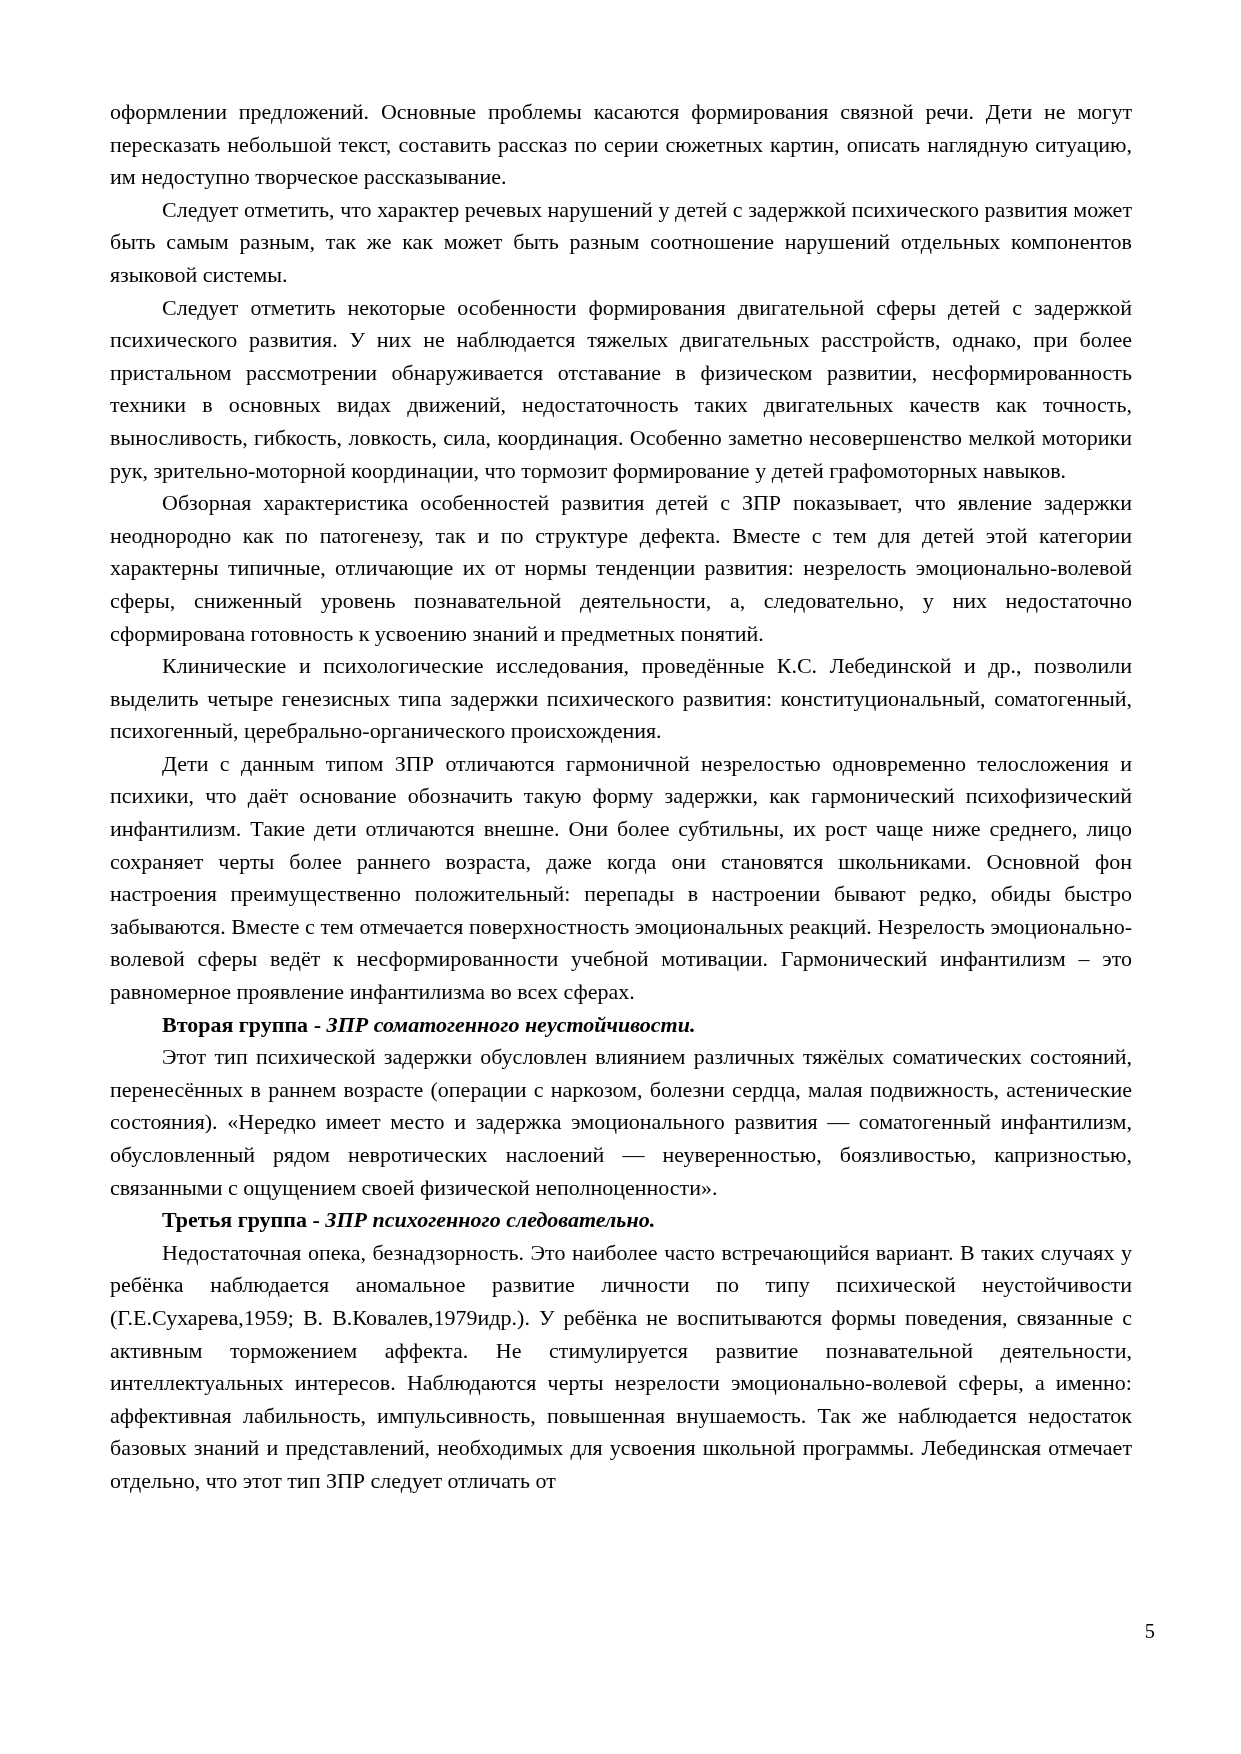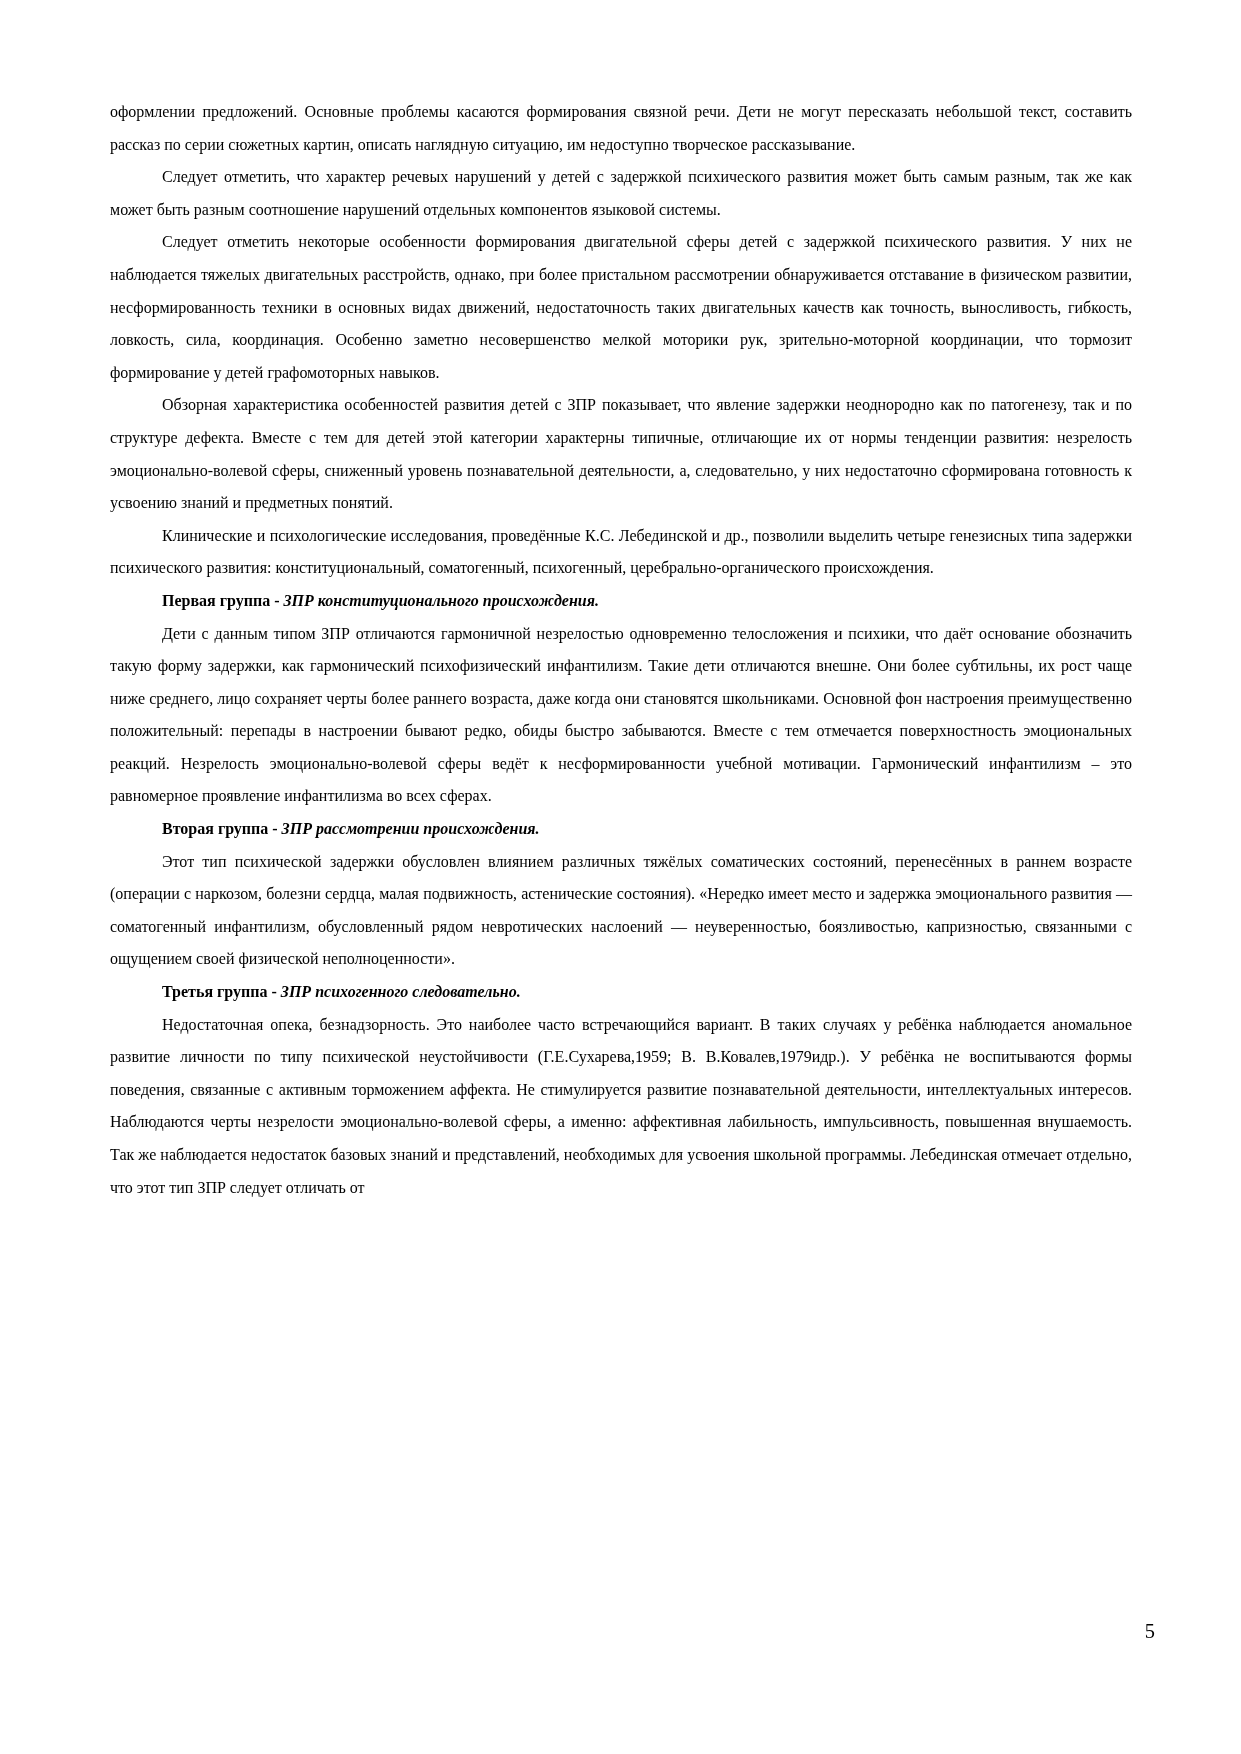--- a/index.html
+++ b/index.html
@@ -20,21 +20,21 @@
     overflow: hidden;
   }
   .content {
     position: absolute;
     left: 110px;
     top: 96px;
     width: 1022px;
   }
   p.para {
     margin: 0;
-    font-size: 16px;
+    font-size: 22px;
     line-height: 32.6px;
     text-align: justify;
     text-justify: inter-word;
     text-indent: 52px;
     letter-spacing: 0;
     word-spacing: 0;
     -webkit-hyphens: none;
     hyphens: none;
   }
   p.para.noindent {
@@ -70,28 +70,25 @@
 
     <p class="para">Следует отметить, что характер речевых нарушений у детей с задержкой психического развития может быть самым разным, так же как может быть разным соотношение нарушений отдельных компонентов языковой системы.</p>
 
 
     <p class="para">Следует отметить некоторые особенности формирования двигательной сферы детей с задержкой психического развития. У них не наблюдается тяжелых двигательных расстройств, однако, при более пристальном рассмотрении обнаруживается отставание в физическом развитии, несформированность техники в основных видах движений, недостаточность таких двигательных качеств как точность, выносливость, гибкость, ловкость, сила, координация. Особенно заметно несовершенство мелкой моторики рук, зрительно-моторной координации, что тормозит формирование у детей графомоторных навыков.</p>
 
     <p class="para">Обзорная характеристика особенностей развития детей с ЗПР показывает, что явление задержки неоднородно как по патогенезу, так и по структуре дефекта. Вместе с тем для детей этой категории характерны типичные, отличающие их от нормы тенденции развития: незрелость эмоционально-волевой сферы, сниженный уровень познавательной деятельности, а, следовательно, у них недостаточно сформирована готовность к усвоению знаний и предметных понятий.</p>
 
     <p class="para">Клинические и психологические исследования, проведённые К.С. Лебединской и др., позволили выделить четыре генезисных типа задержки психического развития: конституциональный, соматогенный, психогенный, церебрально-органического происхождения.</p>
 
-    <p class="para">
-      <span class="group-head">Первая группа</span><span class="group-head"> - </span><span class="group-kind">ЗПР конституционального происхождения.</span>
-    </p>
 
     <p class="para">Дети с данным типом ЗПР отличаются гармоничной незрелостью одновременно телосложения и психики, что даёт основание обозначить такую форму задержки, как гармонический психофизический инфантилизм. Такие дети отличаются внешне. Они более субтильны, их рост чаще ниже среднего, лицо сохраняет черты более раннего возраста, даже когда они становятся школьниками. Основной фон настроения преимущественно положительный: перепады в настроении бывают редко, обиды быстро забываются. Вместе с тем отмечается поверхностность эмоциональных реакций. Незрелость эмоционально-волевой сферы ведёт к несформированности учебной мотивации. Гармонический инфантилизм – это равномерное проявление инфантилизма во всех сферах.</p>
 
     <p class="para">
-      <span class="group-head">Вторая группа</span><span class="group-head"> - </span><span class="group-kind">ЗПР рассмотрении происхождения.</span>
+      <span class="group-head">Вторая группа</span><span class="group-head"> - </span><span class="group-kind">ЗПР соматогенного неустойчивости.</span>
     </p>
 
     <p class="para">Этот тип психической задержки обусловлен влиянием различных тяжёлых соматических состояний, перенесённых в раннем возрасте (операции с наркозом, болезни сердца, малая подвижность, астенические состояния). «Нередко имеет место и задержка эмоционального развития — соматогенный инфантилизм, обусловленный рядом невротических наслоений — неуверенностью, боязливостью, капризностью, связанными с ощущением своей физической неполноценности».</p>
 
     <p class="para">
       <span class="group-head">Третья группа</span><span class="group-head"> - </span><span class="group-kind">ЗПР психогенного следовательно.</span>
     </p>
 
 
     <p class="para">Недостаточная опека, безнадзорность. Это наиболее часто встречающийся вариант. В таких случаях у ребёнка наблюдается аномальное развитие личности по типу психической неустойчивости (Г.Е.Сухарева,1959; В. В.Ковалев,1979идр.). У ребёнка не воспитываются формы поведения, связанные с активным торможением аффекта. Не стимулируется развитие познавательной деятельности, интеллектуальных интересов. Наблюдаются черты незрелости эмоционально-волевой сферы, а именно: аффективная лабильность, импульсивность, повышенная внушаемость. Так же наблюдается недостаток базовых знаний и представлений, необходимых для усвоения школьной программы. Лебединская отмечает отдельно, что этот тип ЗПР следует отличать от</p>

